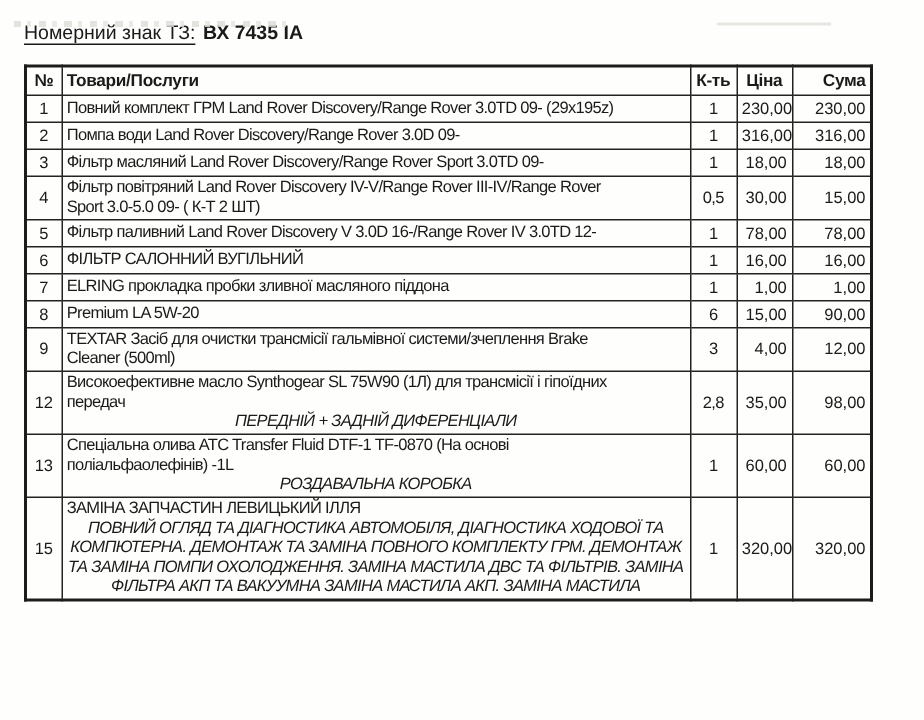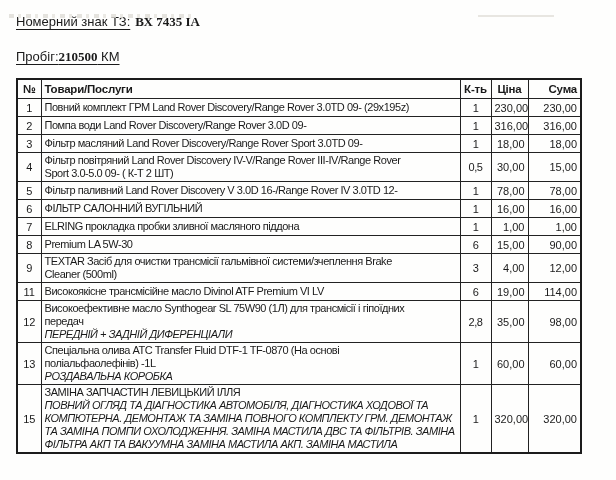--- a/index.html
+++ b/index.html
@@ -22,21 +22,21 @@
     opacity: .8;
   }
   .remnant-b {
     position: absolute; left: 478px; top: 2px; width: 76px; height: 2px;
     background: #e8e6e1;
   }
 
   .plate-line { margin: 13px 0 0 16px; font-size: 13px; line-height: 18px; white-space: nowrap; }
   .mileage-line { margin: 17px 0 0 16px; font-size: 13px; line-height: 18px; white-space: nowrap; }
   .u { text-decoration: underline; text-underline-offset: 3px; }
-  .b { font-weight: bold; font-family: Liberation Serif, serif; }
+  .b { font-weight: bold; }
   .plate-value { margin-left: 5px; }
 
   table.items {
     margin: 12px 0 0 16px;
     border-collapse: collapse;
     table-layout: fixed;
     width: 564px;
     font-size: 11px;
   }
   table.items th, table.items td {
@@ -60,36 +60,35 @@
   td.c-price { width: 37px; text-align: right; padding-right: 3px; }
   th.c-sum { width: 53px; text-align: right; }
   td.c-sum { width: 53px; text-align: right; padding-right: 5px; }
   td.c-num, td.c-qty, td.c-price, td.c-sum { font-size: 11px; }
 
   .desc-line {
     line-height: 13px;
     white-space: nowrap;
     letter-spacing: -0.45px;
   }
-  .desc-line.it { font-style: italic; }
+  .desc-line.it { font-style: italic; text-align: center; }
   td { height: 15px; }
 </style>
 </head>
 <body>
 
 <div class="doc">
 
   <div class="remnant">
     <span class="remnant-a"></span>
     <span class="remnant-b"></span>
   </div>
 
   <div class="plate-line"><span class="u">Номерний знак ТЗ:</span><span class="b plate-value">ВХ 7435 ІА</span></div>
 
-  <div class="mileage-line"><span class="u">Пробіг:</span><span class="u b">210500</span><span class="u"> КМ</span></div>
 
   <table class="items">
     <colgroup>
       <col style="width:24px">
         <col style="width:419px">
         <col style="width:31px">
         <col style="width:37px">
         <col style="width:53px">
     </colgroup>
     <thead>
@@ -162,44 +161,35 @@
           <td class="c-desc">
             <div class="desc-line">ELRING прокладка пробки зливної масляного піддона</div>
           </td>
           <td class="c-qty">1</td>
           <td class="c-price">1,00</td>
           <td class="c-sum">1,00</td>
         </tr>
         <tr>
           <td class="c-num">8</td>
           <td class="c-desc">
-            <div class="desc-line">Premium LA 5W-30</div>
+            <div class="desc-line">Premium LA 5W-20</div>
           </td>
           <td class="c-qty">6</td>
           <td class="c-price">15,00</td>
           <td class="c-sum">90,00</td>
         </tr>
         <tr>
           <td class="c-num">9</td>
           <td class="c-desc">
             <div class="desc-line">TEXTAR Засіб для очистки трансмісії гальмівної системи/зчеплення Brake</div>
             <div class="desc-line">Cleaner (500ml)</div>
           </td>
           <td class="c-qty">3</td>
           <td class="c-price">4,00</td>
           <td class="c-sum">12,00</td>
-        </tr>
-        <tr>
-          <td class="c-num">11</td>
-          <td class="c-desc">
-            <div class="desc-line">Високоякісне трансмісійне масло Divinol ATF Premium VI LV</div>
-          </td>
-          <td class="c-qty">6</td>
-          <td class="c-price">19,00</td>
-          <td class="c-sum">114,00</td>
         </tr>
         <tr>
           <td class="c-num">12</td>
           <td class="c-desc">
             <div class="desc-line">Високоефективне масло Synthogear SL 75W90 (1Л) для трансмісії і гіпоїдних</div>
             <div class="desc-line">передач</div>
             <div class="desc-line it">ПЕРЕДНІЙ + ЗАДНІЙ ДИФЕРЕНЦІАЛИ</div>
           </td>
           <td class="c-qty">2,8</td>
           <td class="c-price">35,00</td>

